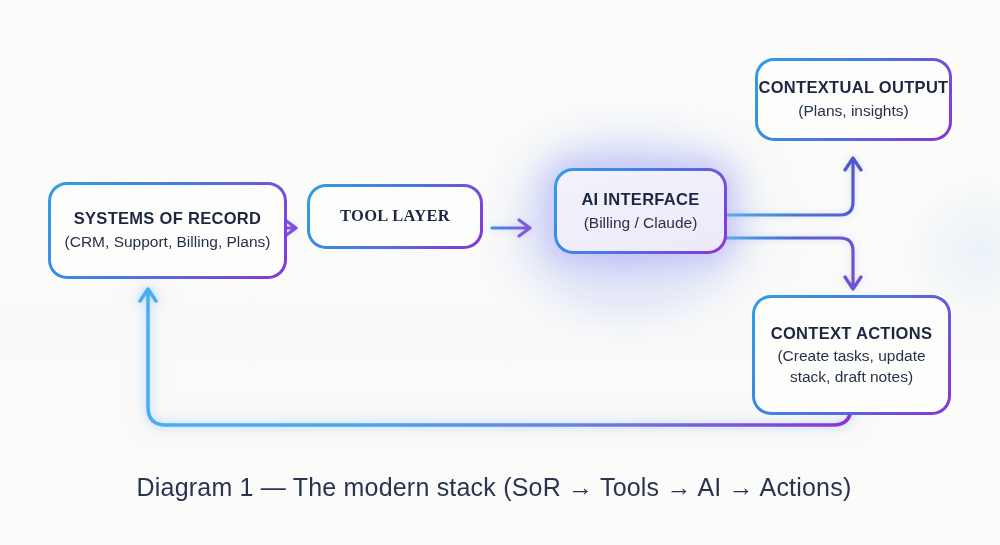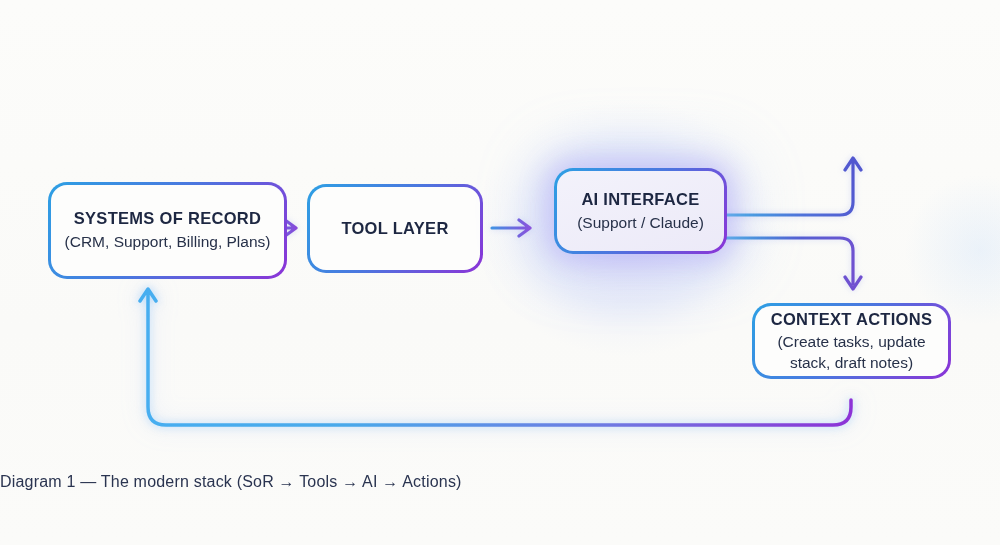--- a/index.html
+++ b/index.html
@@ -28,32 +28,32 @@
   .node-inner{
     width:100%;height:100%;border-radius:16px;background:#fdfdfc;
     display:flex;flex-direction:column;align-items:center;justify-content:center;
     text-align:center;padding:6px 8px;box-sizing:border-box;
   }
   .node-title{
     font-weight:bold;font-size:16.5px;color:#1d2742;letter-spacing:0.3px;line-height:1.25;white-space:nowrap;
   }
   .node-sub{font-size:15.5px;color:#273149;line-height:1.32;margin-top:3px;}
   #node-sor{left:48px;top:182px;width:239px;height:97px;}
-  #node-tools{left:307px;top:184px;width:176px;height:89px;}
+  #node-tools{left:307px;top:184px;width:176px;height:65px;font-family:Liberation Serif, serif;}
   #node-ai{
     left:541px;top:168px;width:173px;height:86px;
     box-shadow:0 0 26px 8px rgba(168,152,245,0.40),0 0 58px 22px rgba(165,190,250,0.22);
     margin-left:13px;
   }
   #node-ai .node-inner{background:linear-gradient(160deg,#f3f2fb 0%,#eceaf8 100%);}
   #node-output{left:755px;top:58px;width:197px;height:83px;}
-  #node-actions{left:752px;top:303px;width:199px;height:76px;}
+  #node-actions{left:752px;top:295px;width:199px;height:120px;}
   .caption{
-    position:absolute;left:0;right:12px;top:473px;text-align:left;
-    font-size:16px;color:#2a3450;letter-spacing:0.2px;
+    position:absolute;left:0;right:12px;top:473px;text-align:center;
+    font-size:25px;color:#2a3450;letter-spacing:0.2px;
   }
 </style>
 </head>
 <body>
 
 <div class="stage">
 
   <div class="haze haze-ai"></div>
   <div class="haze haze-right"></div>
 
@@ -115,24 +115,30 @@
 
   <div class="node" id="node-tools">
     <div class="node-inner">
       <div class="node-title">TOOL LAYER</div>
     </div>
   </div>
 
   <div class="node" id="node-ai">
     <div class="node-inner">
       <div class="node-title">AI INTERFACE</div>
-      <div class="node-sub">(Support / Claude)</div>
+      <div class="node-sub">(Billing / Claude)</div>
     </div>
   </div>
 
+  <div class="node" id="node-output">
+    <div class="node-inner">
+      <div class="node-title">CONTEXTUAL OUTPUT</div>
+      <div class="node-sub">(Plans, insights)</div>
+    </div>
+  </div>
 
   <div class="node" id="node-actions">
     <div class="node-inner">
       <div class="node-title">CONTEXT ACTIONS</div>
       <div class="node-sub">(Create tasks, update stack, draft notes)</div>
     </div>
   </div>
 
   <div class="caption">Diagram 1 — The modern stack (SoR → Tools → AI → Actions)</div>
 

